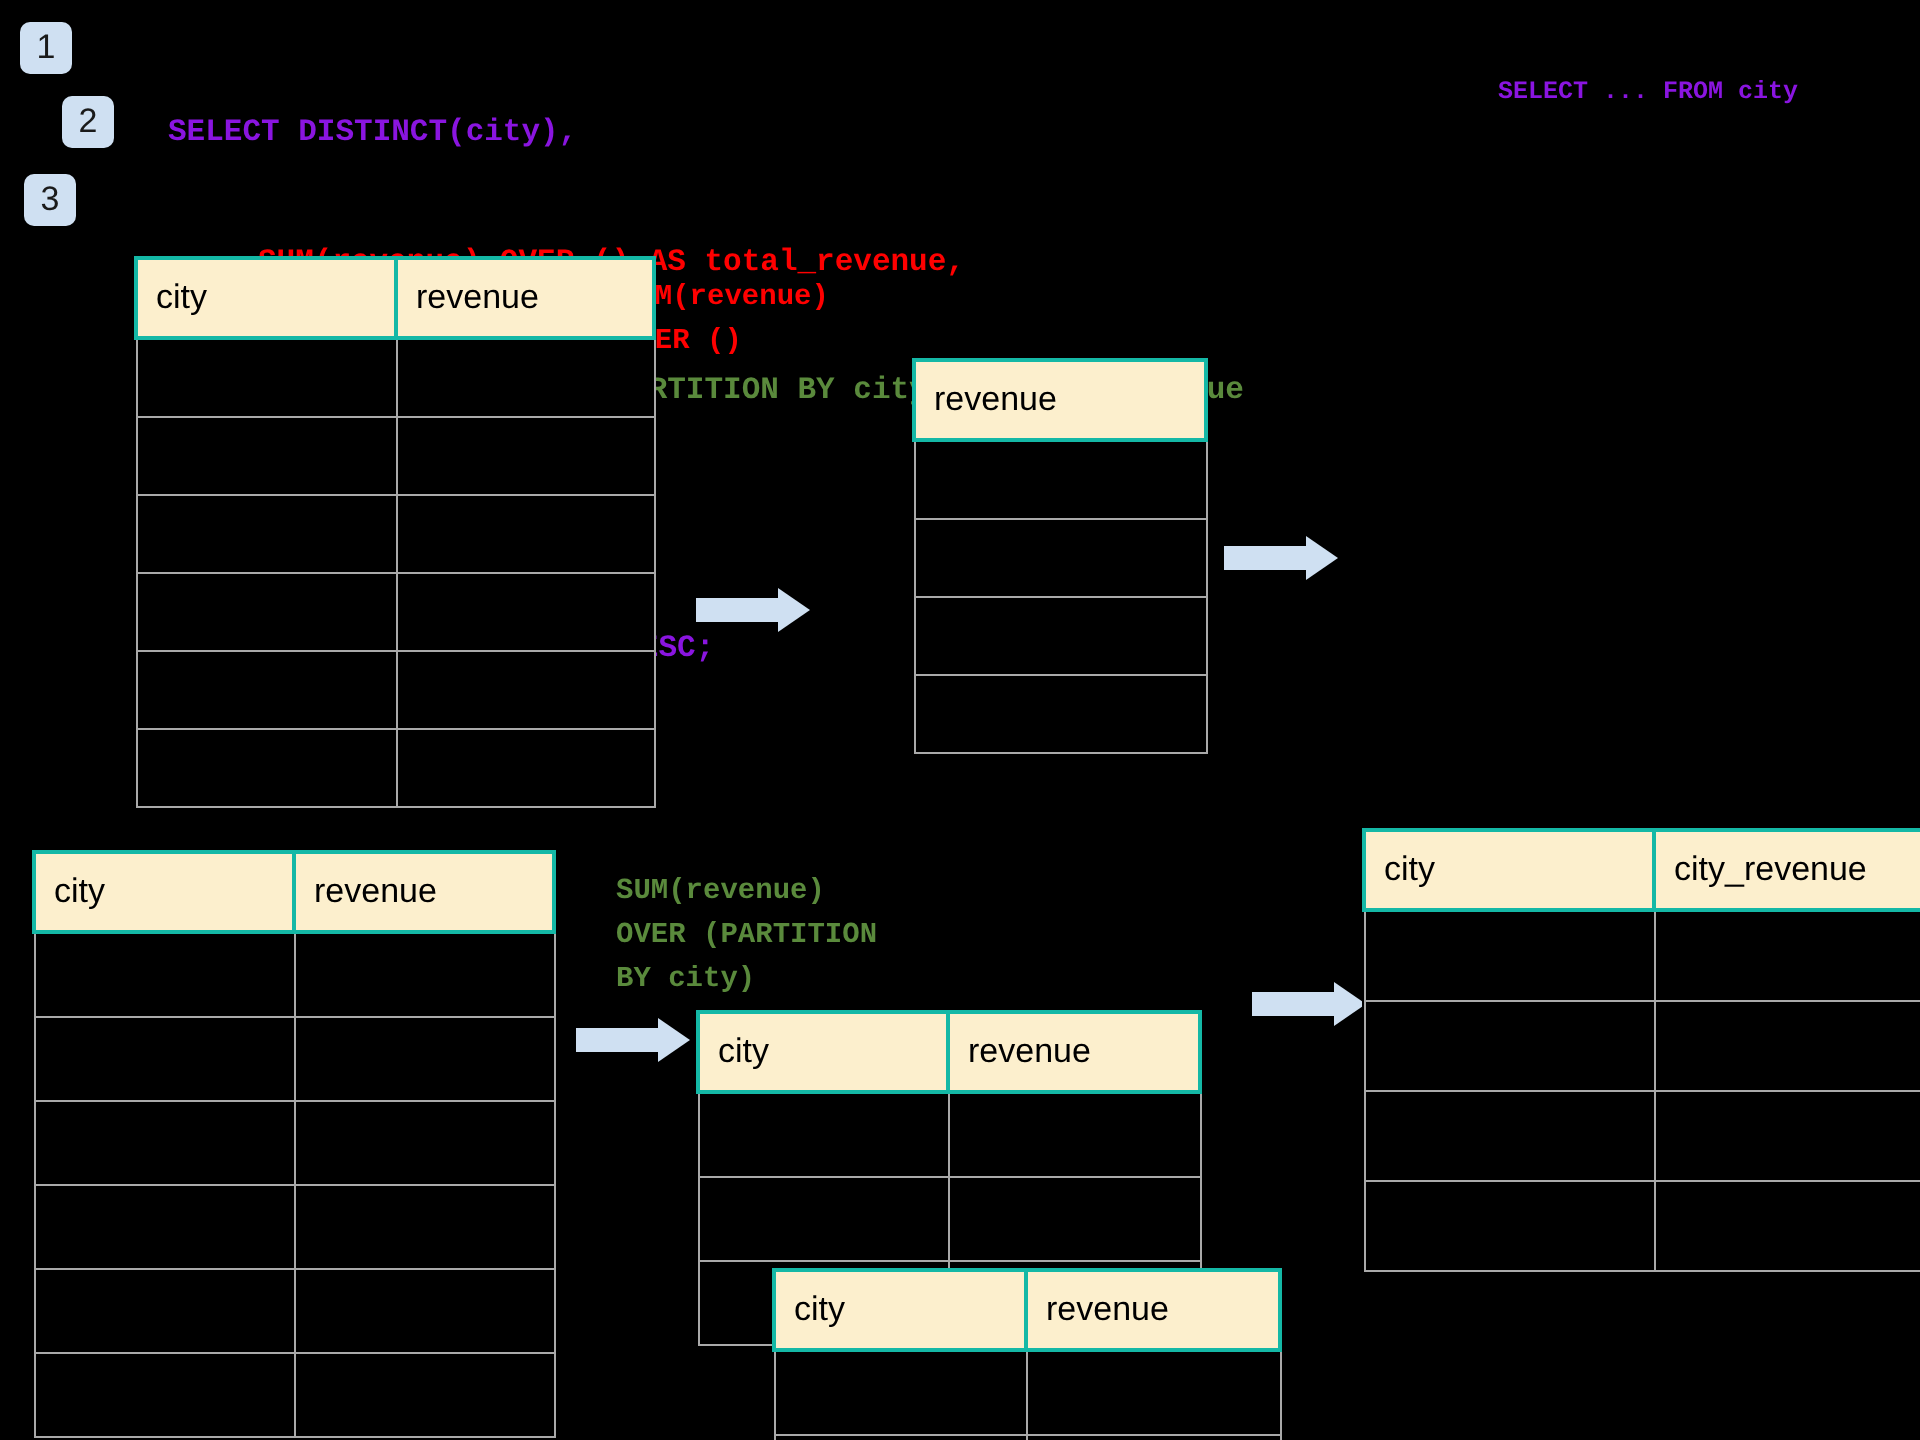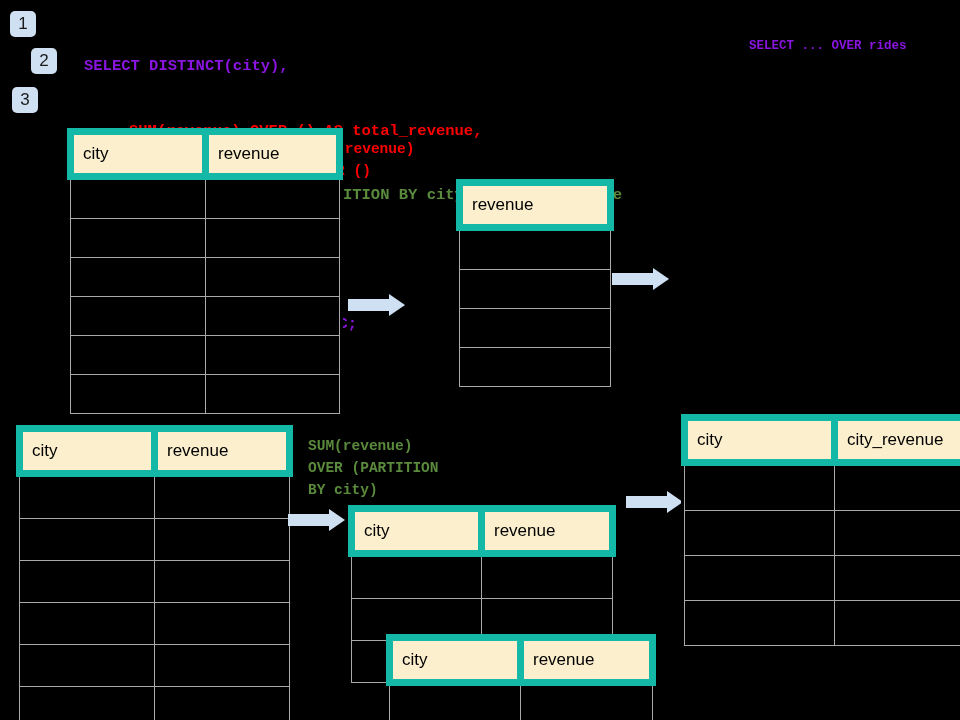--- a/index.html
+++ b/index.html
@@ -75,21 +75,21 @@
     table-layout: fixed;
     background: #000000;
   }
   .tbl td {
     border: 1px solid #a9a9a9;
     background: #000000;
     padding: 0;
     height: 38px;
   }
   .tbl th {
-    border: 7px solid #14b8a6;
+    border: 2px solid #14b8a6;
     background: #fcefcd;
     color: #000000;
     font-family: "Liberation Sans", sans-serif;
     font-weight: normal;
     font-size: 17px;
     text-align: left;
     padding: 0 0 0 9px;
     height: 38px;
   }
 
@@ -125,21 +125,21 @@
   <div class="badge" style="left:12px; top:87px;">3</div>
 
   <div class="sql" style="left:84px; top:13px;">
     <div class="sql-line c-purple">SELECT DISTINCT(city),</div>
     <div class="sql-line c-red" style="padding-left:45px;">SUM(revenue) OVER () AS total_revenue,</div>
     <div class="sql-line c-green" style="padding-left:45px;">SUM(revenue) OVER (PARTITION BY city) as city_revenue</div>
     <div class="sql-line c-purple" style="padding-left:22px;">FROM rides</div>
     <div class="sql-line c-purple" style="padding-left:22px;">ORDER by city_revenue DESC;</div>
   </div>
 
-  <div class="sql-note" style="left:749px; top:37px;">SELECT ... OVER rides</div>
+  <div class="sql-note" style="left:749px; top:37px;">SELECT ... FROM city</div>
 
   <div class="annot red" style="left:310px; top:138px;">SUM(revenue)
 OVER ()</div>
 
   <div class="annot green" style="left:272px; top:435px;">SUM(revenue)
 OVER (PARTITION
 BY city)</div>
 
   <table class="tbl" style="left:67px; top:128px; width:237px;">
     <thead>

